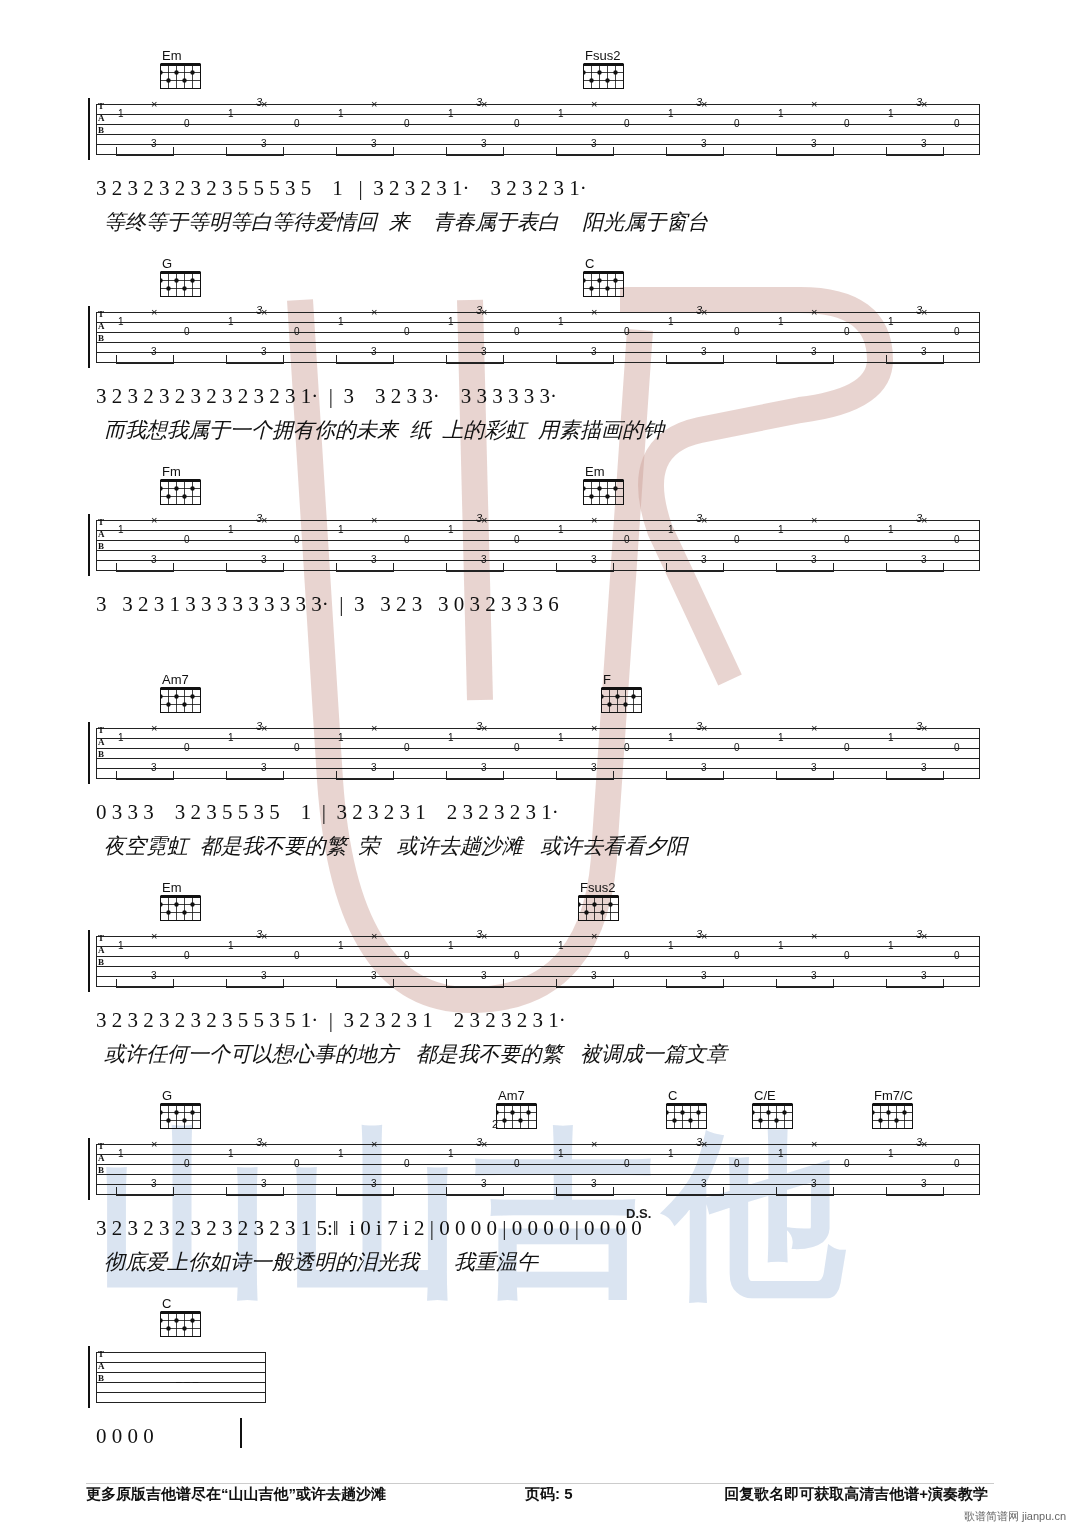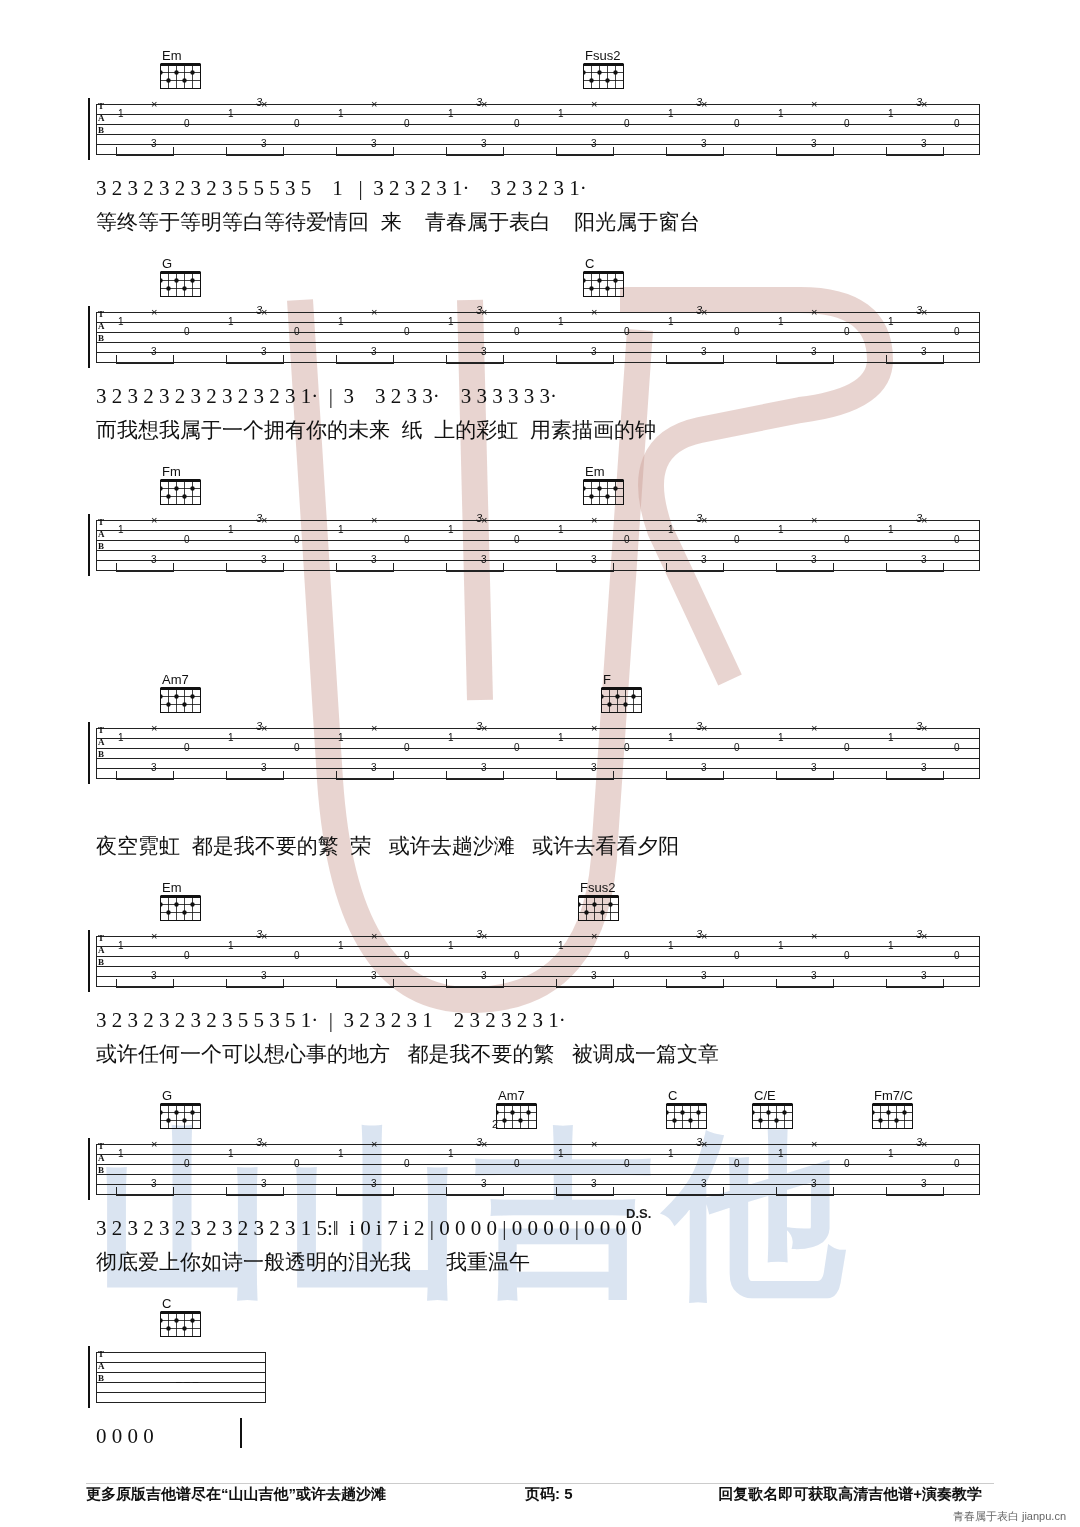--- a/index.html
+++ b/index.html
@@ -33,30 +33,30 @@
   .tab .tabmark div{height:12px;}
   .tab .x{position:absolute;font-size:11px;color:#111;line-height:10px;}
   .tab .num{position:absolute;font-size:10px;color:#111;line-height:10px;}
   .tab .hook{position:absolute;border-left:1px solid #222;border-bottom:1px solid #222;
              border-right:1px solid #222;height:8px;}
   .tab .trip{position:absolute;font-size:11px;color:#111;font-style:italic;}
 
   
   .numline{position:absolute;left:96px;width:884px;height:26px;
     font-family:"Liberation Serif", serif;font-size:21px;color:#111;white-space:pre;}
-  .lyrline{position:absolute;left:96px;width:884px;height:28px;
-    font-size:21px;color:#111;white-space:pre;letter-spacing:0px;}
+  .lyrline{position:absolute;left:104px;width:884px;height:28px;
+    font-size:21px;color:#111;white-space:pre;letter-spacing:0px;font-style:italic;}
   .brace{position:absolute;left:88px;width:10px;border-left:2px solid #111;}
   .bar{position:absolute;width:2px;background:#111;}
 
   
   .footer{position:absolute;left:0;bottom:0;width:1080px;height:60px;}
   .footer .fl{position:absolute;left:86px;top:18px;font-size:15px;color:#111;font-weight:bold;}
   .footer .fc{position:absolute;left:525px;top:18px;font-size:15px;color:#111;font-weight:bold;}
-  .footer .fr{position:absolute;right:98px;top:18px;font-size:15px;color:#111;font-weight:bold;}
+  .footer .fr{position:absolute;right:92px;top:18px;font-size:15px;color:#111;font-weight:bold;}
   .footer .fsub{position:absolute;right:14px;top:42px;font-size:11px;color:#666;}
   .footer hr{position:absolute;left:86px;right:86px;top:8px;border:0;border-top:1px solid #ccc;}
 </style>
 </head>
 <body>
 
 <div class="sheet">
 
   <div class="wm">
     <svg width="1080" height="1527" style="position:absolute;left:0;top:0;">
@@ -372,20 +372,21 @@
           <div class="num" style="left:748px;top:21px">0</div>
           <div class="hook" style="left:680px;top:49px;width:56px"></div>
           <div class="trip" style="left:820px;top:-2px">3</div>
           <div class="x" style="left:825px;top:1px">×</div>
           <div class="num" style="left:825px;top:41px">3</div>
           <div class="num" style="left:792px;top:11px">1</div>
           <div class="num" style="left:858px;top:21px">0</div>
           <div class="hook" style="left:790px;top:49px;width:56px"></div>
         </div>
         <div class="brace" style="top:48px;height:62px"></div>
+        <div class="numline" style="top:126px">3   3 2 3 1 3 3 3 3 3 3 3 3 3·  |  3   3 2 3   3 0 3 2 3 3 3 6</div>
       </div>
       <div class="system" style="top: 674px; height: 200px;">
         <div class="chordrow">
           <div class="chord" style="left:160px">
             <div class="cname">Am7</div>
             <div class="dia"><svg width="46" height="30">
                 <rect x="0.5" y="1.5" width="40" height="24" fill="none" stroke="#111" stroke-width="1"></rect>
                 <line x1="0.5" y1="1.5" x2="40.5" y2="1.5" stroke="#111" stroke-width="3"></line>
                 <line x1="8.5" y1="1.5" x2="8.5" y2="25.5" stroke="#111" stroke-width="0.8"></line>
                 <line x1="16.5" y1="1.5" x2="16.5" y2="25.5" stroke="#111" stroke-width="0.8"></line>
@@ -474,20 +475,21 @@
           <div class="num" style="left:748px;top:21px">0</div>
           <div class="hook" style="left:680px;top:49px;width:56px"></div>
           <div class="trip" style="left:820px;top:-2px">3</div>
           <div class="x" style="left:825px;top:1px">×</div>
           <div class="num" style="left:825px;top:41px">3</div>
           <div class="num" style="left:792px;top:11px">1</div>
           <div class="num" style="left:858px;top:21px">0</div>
           <div class="hook" style="left:790px;top:49px;width:56px"></div>
         </div>
         <div class="brace" style="top:48px;height:62px"></div>
+        <div class="numline" style="top:126px">0 3 3 3    3 2 3 5 5 3 5    1  |  3 2 3 2 3 1    2 3 2 3 2 3 1·</div>
         <div class="lyrline" style="top:158px">夜空霓虹  都是我不要的繁  荣   或许去趟沙滩   或许去看看夕阳</div>
       </div>
       <div class="system" style="top: 882px; height: 200px;">
         <div class="chordrow">
           <div class="chord" style="left:160px">
             <div class="cname">Em</div>
             <div class="dia"><svg width="46" height="30">
                 <rect x="0.5" y="1.5" width="40" height="24" fill="none" stroke="#111" stroke-width="1"></rect>
                 <line x1="0.5" y1="1.5" x2="40.5" y2="1.5" stroke="#111" stroke-width="3"></line>
                 <line x1="8.5" y1="1.5" x2="8.5" y2="25.5" stroke="#111" stroke-width="0.8"></line>
@@ -792,16 +794,16 @@
         <div class="numline" style="top:126px">0 0 0 0</div>
         <div class="bar" style="left:240px;top:120px;height:30px"></div>
       </div>
     </div>
 
   <div class="footer">
     <hr>
     <div class="fl">更多原版吉他谱尽在“山山吉他”或许去趟沙滩</div>
     <div class="fc">页码: 5</div>
     <div class="fr">回复歌名即可获取高清吉他谱+演奏教学</div>
-    <div class="fsub">青春属于表白 jianpu.cn</div>
+    <div class="fsub">歌谱简谱网 jianpu.cn</div>
   </div>
 
 </div>
 
 </body></html>

